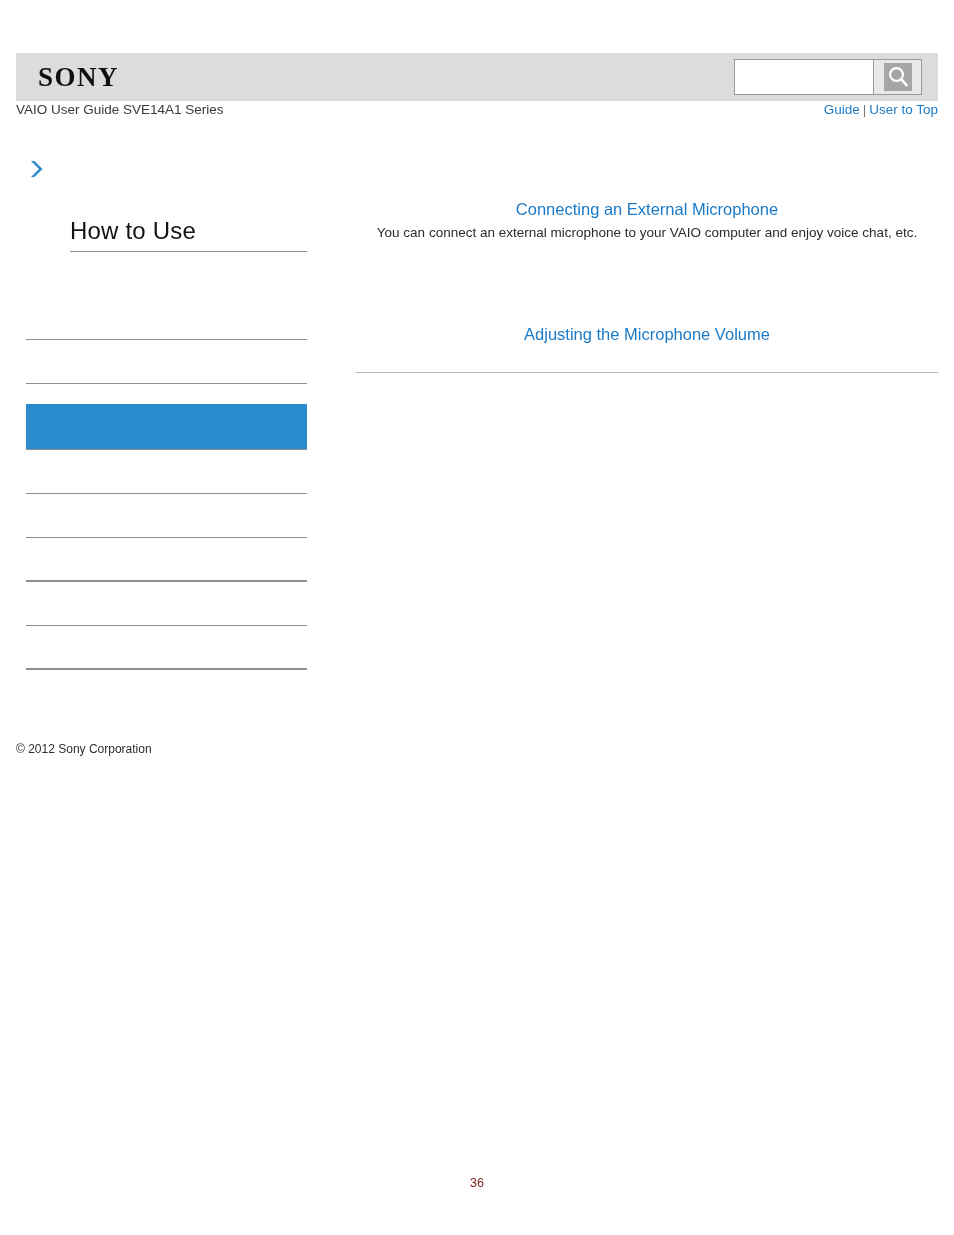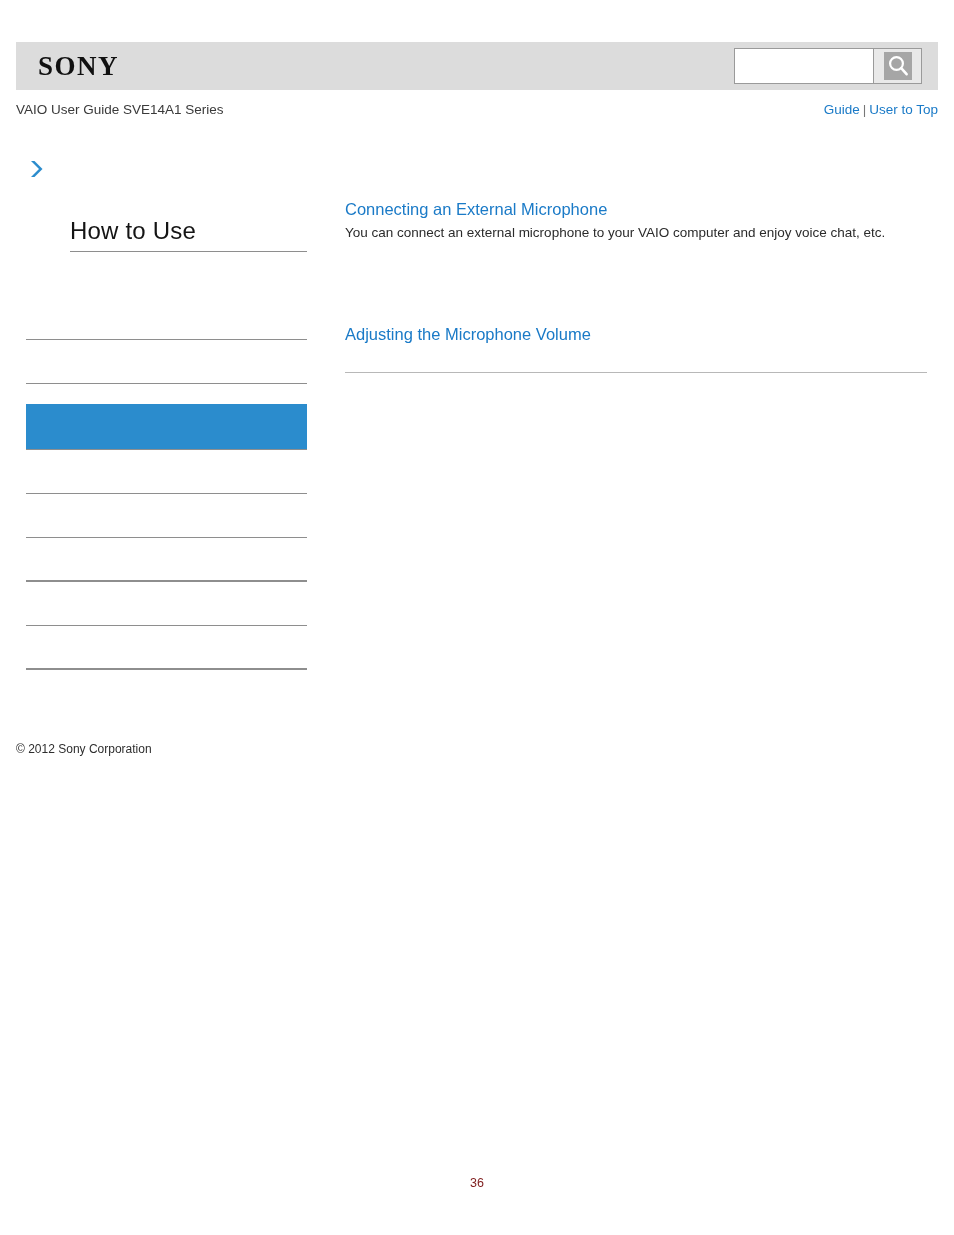--- a/index.html
+++ b/index.html
@@ -12,21 +12,21 @@
     height: 1235px;
     position: relative;
     font-family: "Liberation Sans", sans-serif;
     -webkit-font-smoothing: antialiased;
   }
 
   
   .header-bar {
     position: absolute;
     left: 16px;
-    top: 42px;
+    top: 53px;
     width: 922px;
     height: 48px;
     background: #dcdcdc;
     box-sizing: border-box;
   }
   .sony-logo {
     position: absolute;
     left: 22px;
     top: 50%;
     transform: translateY(-50%);
@@ -171,23 +171,24 @@
     top: 741px;
     font-size: 12px;
     color: #2e2e2e;
     line-height: 16px;
     white-space: nowrap;
   }
 
   
   .content {
     position: absolute;
-    left: 345px;
+    left: 356px;
     top: 198px;
     width: 582px;
+    text-align: center;
   }
   .topic {
     padding-bottom: 2px;
   }
   .topic-link {
     display: block;
     font-size: 16.5px;
     color: #1a7ac7;
     text-decoration: none;
     line-height: 22px;

